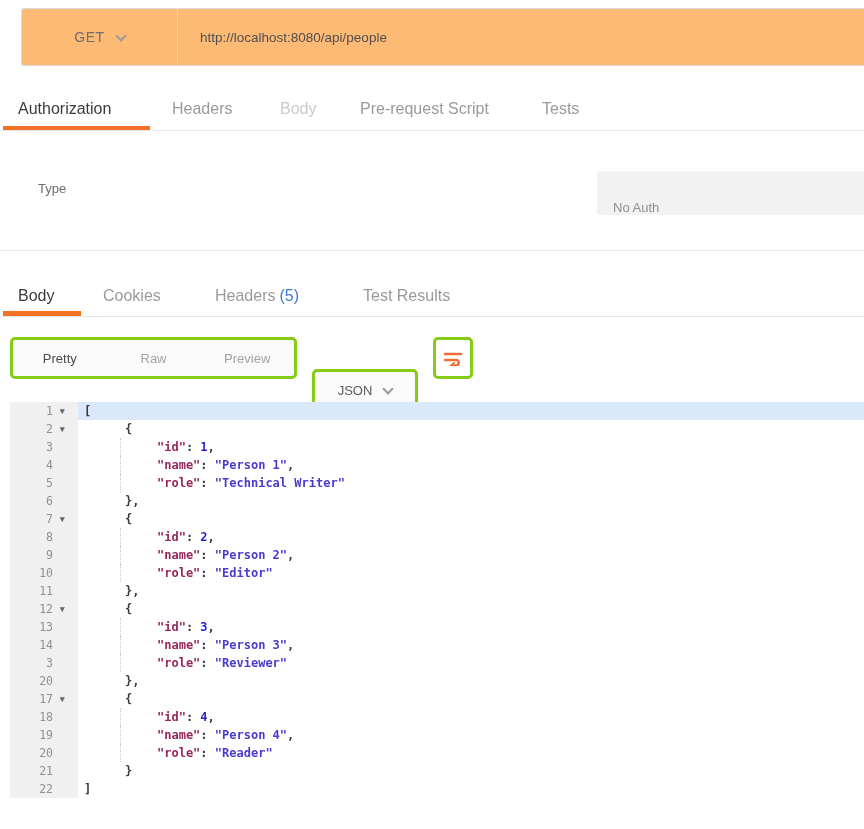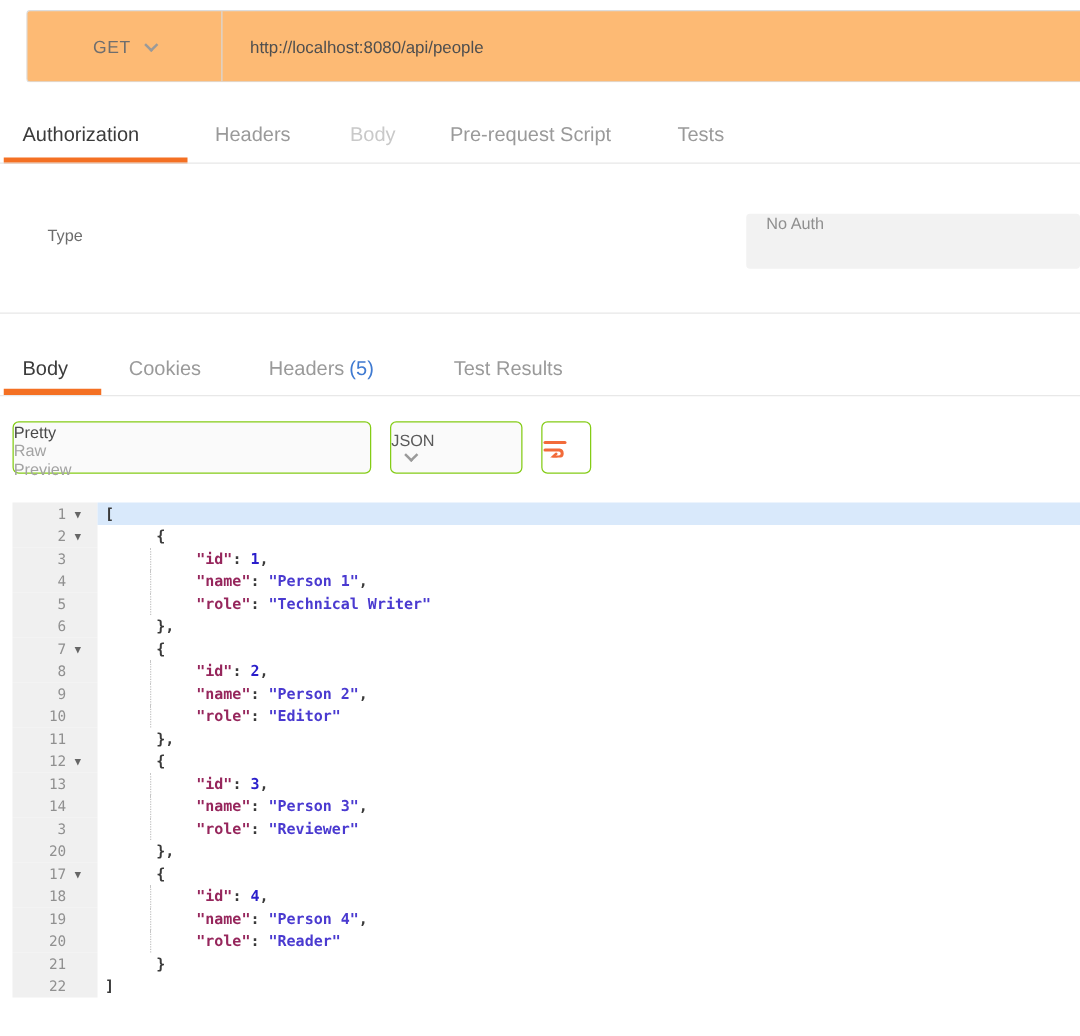--- a/index.html
+++ b/index.html
@@ -41,36 +41,36 @@
   .tab.active { color:#3b3b3b; }
   .tab.dim { color:#c9c9c9; }
   .count { color:#3f7ad1; margin-left:4px; }
   .underline { position:absolute; height:5px; background:#f47023; }
   .hr { position:absolute; left:0; right:0; height:1px; background:#e8e8e8; }
 
   
   .type-label { position:absolute; left:38px; top:181px; font-size:13px; color:#6d6d6d; }
   .noauth {
     position:absolute; left:597px; top:171px; width:267px; height:44px;
-    background:#f2f2f2; border-radius:3px; display:flex; align-items:flex-start;
+    background:#f2f2f2; border-radius:3px; display:flex; align-items:flex-end;
     padding-left:16px; font-size:13px; color:#8f8f8f; cursor:pointer;
   }
 
   
   .toolbar-box {
     position:absolute; top:337px; height:42px;
-    border:1px solid #84cc16; border-radius:5px; background:#fafafa;
-    display:flex; align-items:flex-start;flex-direction:column;
+    border:3px solid #84cc16; border-radius:5px; background:#fafafa;
+    display:flex; align-items:center;
   }
   .seg { left:10px; width:287px; }
   .seg-item {
     flex:1; text-align:center; font-size:13px; color:#a3a3a3; cursor:pointer;
   }
   .seg-item.active { color:#4a4a4a; }
-  .lang { left:312px; width:106px; justify-content:center; cursor:pointer; }
+  .lang { left:312px; width:106px; justify-content:center; cursor:pointer;margin-top:32px; }
   .lang-label { font-size:13px; color:#5a5a5a; }
   .wrapbtn { left:433px; width:40px; background:#fff; justify-content:center; cursor:pointer; }
 
   
   .editor {
     position:absolute; left:10px; top:402px; width:854px;
     font-family:"DejaVu Sans Mono", monospace; font-size:12px; font-weight:bold;
   }
   .row { position:relative; display:flex; height:18px; line-height:18px; }
   .gut {

